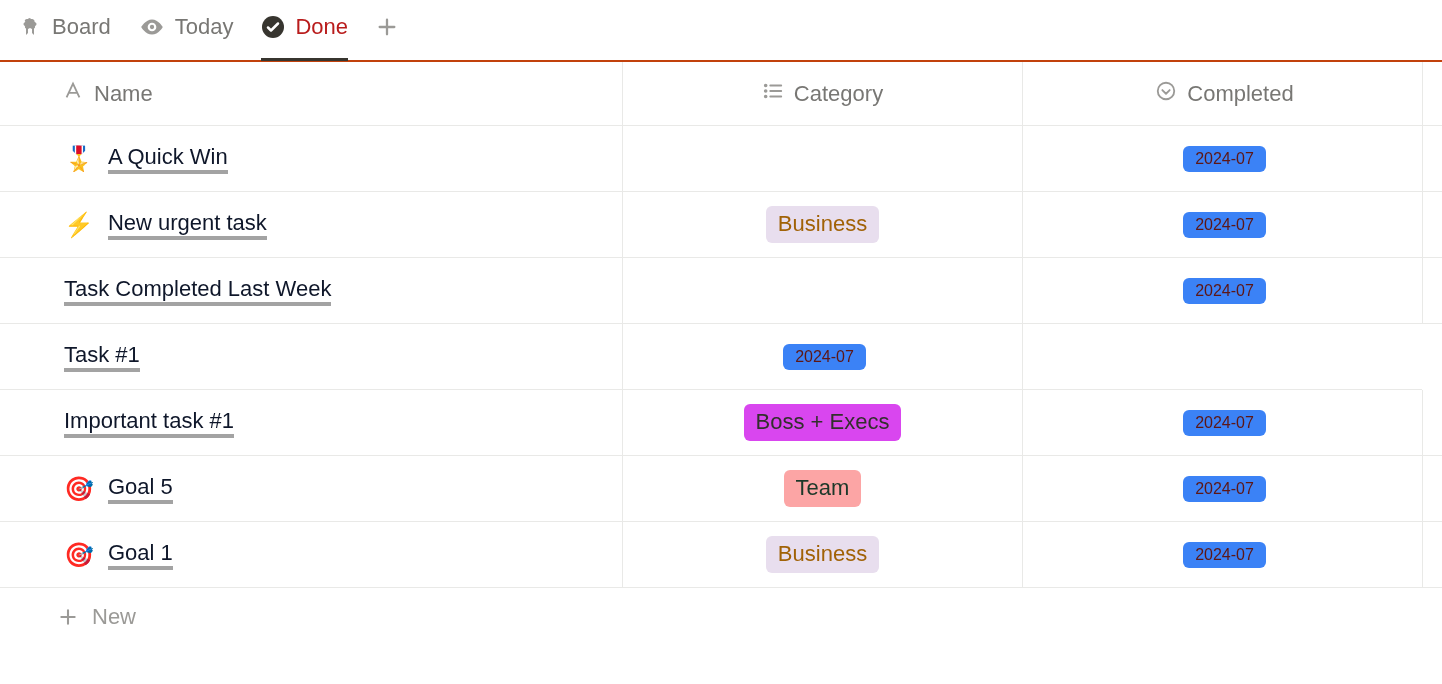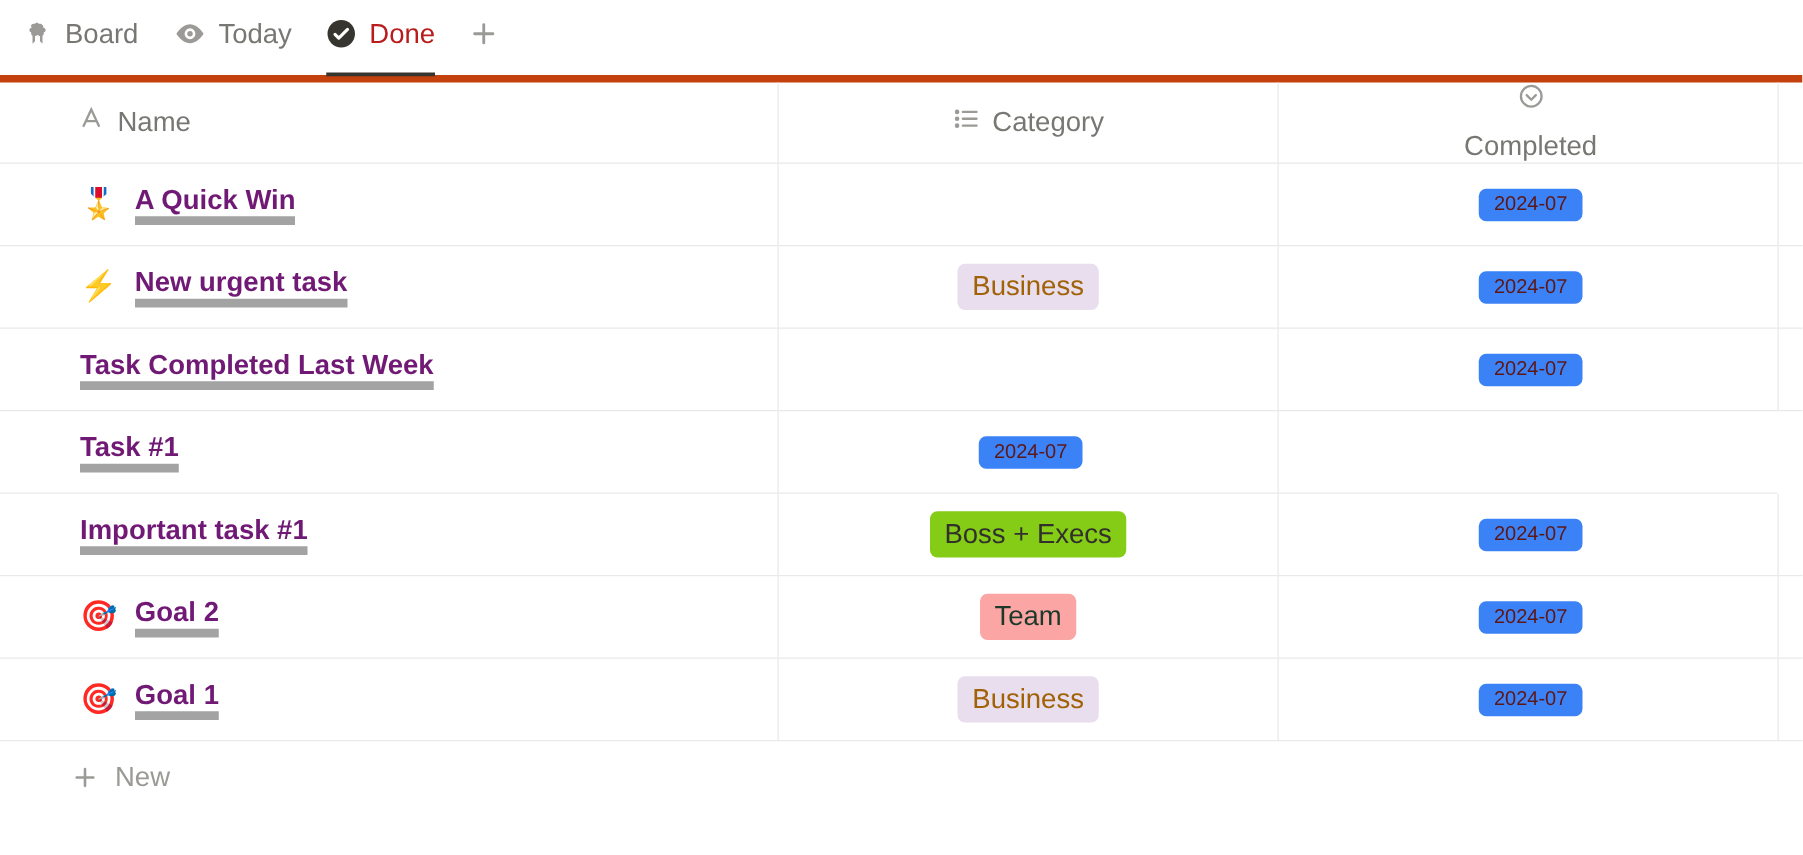--- a/index.html
+++ b/index.html
@@ -10,21 +10,21 @@
     font-size: 20px;
     width: 1442px;
   }
 
   
   .tabs {
     display: flex;
     align-items: center;
     gap: 28px;
     padding: 14px 18px 10px 18px;
-    border-bottom: 6px solid #c2410c;
+    border-bottom: 2px solid #c2410c;
   }
   .tab {
     display: flex;
     align-items: center;
     gap: 10px;
     color: #787774;
     font-weight: 500;
     font-size: 22px;
     cursor: pointer;
     padding-bottom: 10px;
@@ -63,48 +63,48 @@
     padding: 0 16px;
   }
   .th {
     color: #787774;
     font-size: 22px;
     gap: 10px;
     min-height: 64px;
   }
   .col-name.th { padding-left: 62px; }
   .col-cat, .col-comp, .col-last { border-left: 1px solid #e9e9e7; justify-content: center; }
-  .col-comp.th, .col-comp.td { padding-left: 20px; flex-direction: column; }
+  .col-comp.th, .col-comp.td { padding-left: 20px; }
 
   
   .td.col-name {
     padding-left: 64px;
     gap: 14px;
     font-size: 22px;
   }
   .row-emoji { font-size: 24px; line-height: 1; }
   .row-title {
-    border-bottom: 7px solid #a3a3a3;
-    font-weight: 700;
-    color: #701a75;
+    border-bottom: 4px solid #a3a3a3;
+    font-weight: 400;
+    color: #0f172a;
     cursor: pointer;
   }
 
   
   .chip {
     display: inline-flex;
     align-items: center;
     padding: 4px 12px;
     border-radius: 6px;
     font-size: 22px;
     line-height: 1.3;
   }
   .chip-purple { background: #e8deee; color: #a16207; }
   .chip-yellow { background: #fdecc8; color: #3a2c02; }
-  .chip-gray   { background: #84cc16; color: #32302c; }
+  .chip-gray   { background: #d946ef; color: #32302c; }
   .chip-green  { background: #fca5a5; color: #1c3829; }
 
   
   .comp-chip {
     display: inline-flex;
     align-items: center;
     padding: 4px 12px;
     border-radius: 6px;
     background: #3b82f6;
     color: #5d1715;
@@ -245,21 +245,21 @@
         <span class="chip chip-gray">Boss + Execs</span>
       </div>
       <div class="td col-comp">
         <span class="comp-chip">2024-07</span>
       </div>
       <div class="td col-last"></div>
     </div>
     <div class="table">
       <div class="td col-name">
         <span class="row-emoji">🎯</span>
-        <span class="row-title">Goal 2</span>
+        <span class="row-title">Goal 5</span>
       </div>
       <div class="td col-cat">
         <span class="chip chip-green">Team</span>
       </div>
       <div class="td col-comp">
         <span class="comp-chip">2024-07</span>
       </div>
       <div class="td col-last"></div>
     </div>
     <div class="table">

